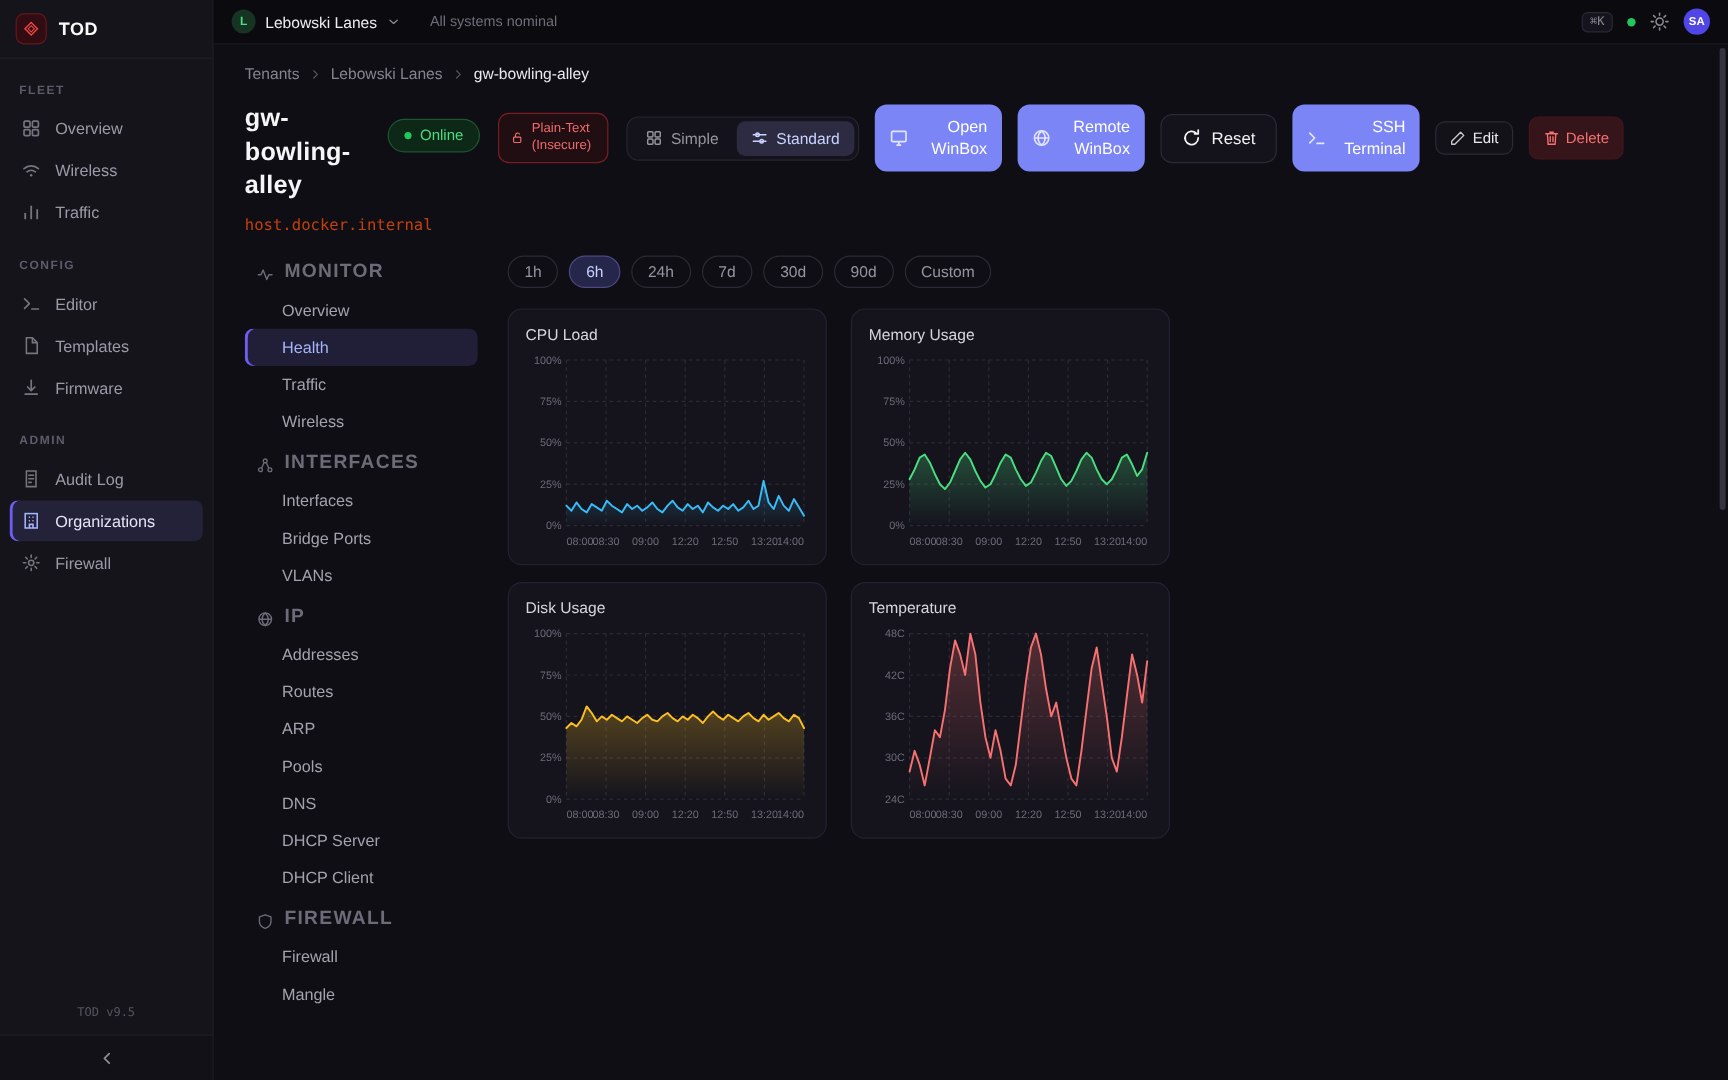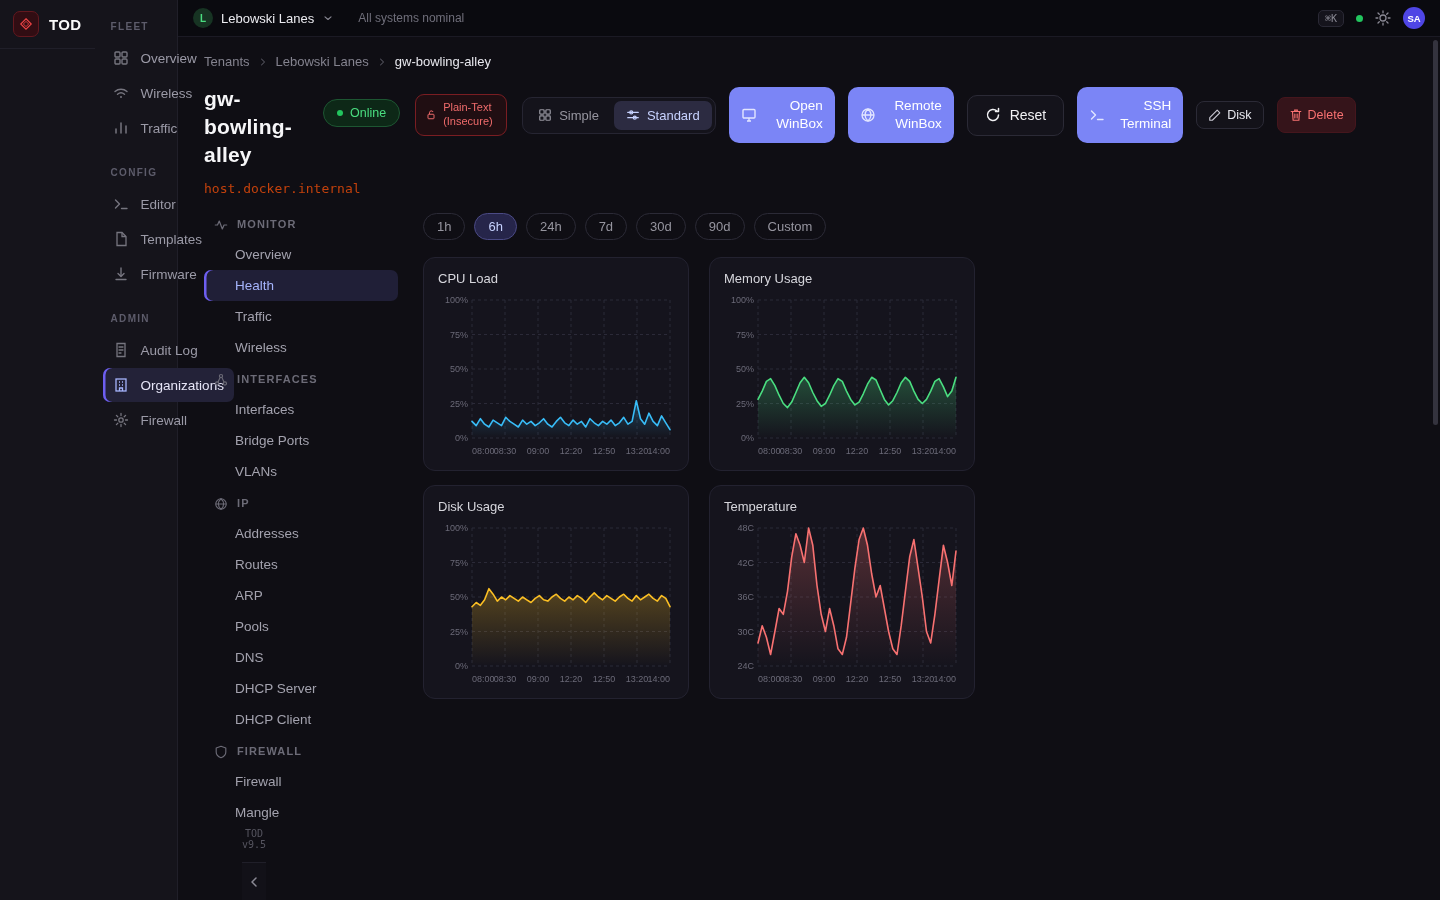--- a/index.html
+++ b/index.html
@@ -4,21 +4,21 @@
 <style>
   *{box-sizing:border-box;margin:0;padding:0}
   html,body{width:1440px;height:900px;overflow:hidden}
   body{background:#0f0e14;color:#e4e4e7;font-family:"Liberation Sans",sans-serif;font-size:14px;display:flex}
   .icon16{width:16px;height:16px;display:inline-flex;flex:none}
   .icon14{width:14px;height:14px;display:inline-flex;flex:none}
   .icon12{width:12px;height:12px;display:inline-flex;flex:none}
   [data-icon] svg{width:100%;height:100%;display:block}
 
   
-  .sidebar{width:178px;background:#15141b;border-right:1px solid #201f29;display:flex;flex-direction:row;flex:none}
+  .sidebar{width:178px;background:#15141b;border-right:1px solid #201f29;display:flex;flex-direction:column;flex:none}
   .logo-row{display:flex;align-items:center;gap:10px;padding:0 13px;height:49px;border-bottom:1px solid #201f29;cursor:pointer;flex:none}
   .logo-box{width:26px;height:26px;border-radius:7px;background:#310d13;border:1px solid #63181f;color:#ef4444;display:grid;place-items:center;padding:5px}
   .app-name{font-weight:700;font-size:15px;letter-spacing:.4px;color:#fafafa}
   .side-section-label{padding:21px 16px 8px;font-size:10px;font-weight:700;letter-spacing:1.3px;color:#5d5c6b}
   .side-item{display:flex;align-items:center;gap:12px;padding:9px 10px;margin:1px 8px;border-radius:7px;color:#9b9aa7;font-size:13.5px;cursor:pointer}
   .side-item .icon16{color:#76757f}
   .side-item.active{background:#232238;color:#e6e5f7;box-shadow:inset 2.5px 0 0 #6d5ef0}
   .side-item.active .icon16{color:#a5b4fc}
   .sidebar-footer{margin-top:auto}
   .version{font-family:"DejaVu Sans Mono",monospace;font-size:10px;color:#55545f;text-align:center;padding:10px 0 12px}
@@ -65,21 +65,21 @@
   .btn-outline{height:28px;background:#131219;border:1px solid #2b2a36;color:#e8e8ee;font-size:12.5px;padding:0 11px;border-radius:8px;gap:5px}
   .btn-outline .icon14{color:#c9c8d2}
   .btn-danger{height:36px;background:#35141a;color:#f87171;font-size:12.5px;padding:0 11px;border-radius:8px;gap:5px;border:1px solid #45161d}
   .btn-danger .icon14{color:#f87171}
 
   .host{margin-top:10px;font-family:"DejaVu Sans Mono",monospace;font-size:13px;color:#c2410c}
 
   
   .body-row{display:flex;gap:25px;margin-top:12px;align-items:flex-start}
   .subnav{width:194px;flex:none}
-  .subnav-header{display:flex;align-items:flex-start;gap:9px;padding:10px 10px 7px;color:#6c6b77;font-size:11px;font-weight:700;letter-spacing:1.1px}
+  .subnav-header{display:flex;align-items:flex-end;gap:9px;padding:10px 10px 7px;color:#6c6b77;font-size:16px;font-weight:700;letter-spacing:1.1px}
   .subnav-header .icon14{color:#6c6b77}
   .subnav-item{padding:8px 10px 8px 31px;font-size:13.5px;color:#a3a2ae;cursor:pointer;border-radius:7px}
   .subnav-item.active{background:#201f37;box-shadow:inset 2.5px 0 0 #6d5ef0;color:#a5b4fc}
 
   .charts-col{flex:1;min-width:0}
   .pills{display:flex;gap:9px;align-items:center;margin:5px 0 17px}
   .pill{border:1px solid #2b2a36;background:transparent;color:#96959f;font-size:13px;padding:5px 13px;border-radius:999px;cursor:pointer;font-family:inherit}
   .pill.active{background:#26254a;border-color:#4b4a85;color:#c7d2fe}
   .chart-grid{display:grid;grid-template-columns:266px 266px;gap:14px 20px}
   .chart-card{background:#15141d;border:1px solid #232230;border-radius:12px;padding:13px 14px 8px}
@@ -324,21 +324,21 @@
               </svg>
             </span>
             <span class="btn-label">SSH Terminal</span>
           </button>
           <button class="btn btn-outline">
             <span class="icon14" data-icon="pencil-icon">
               <svg viewBox="0 0 16 16" fill="none" stroke="currentColor" stroke-width="1.3" stroke-linejoin="round">
                 <path d="M10.5 2.5l3 3L5 14H2v-3z"></path>
               </svg>
             </span>
-            <span class="btn-label">Disk</span>
+            <span class="btn-label">Edit</span>
           </button>
           <button class="btn btn-danger">
             <span class="icon14" data-icon="trash-icon">
               <svg viewBox="0 0 16 16" fill="none" stroke="currentColor" stroke-width="1.3" stroke-linecap="round">
                 <path d="M2.5 4h11M6.5 4V2.5h3V4M4 4l.7 10h6.6L12 4M6.7 6.8v4.5M9.3 6.8v4.5"></path>
               </svg>
             </span>
             <span class="btn-label">Delete</span>
           </button>
         </div>

